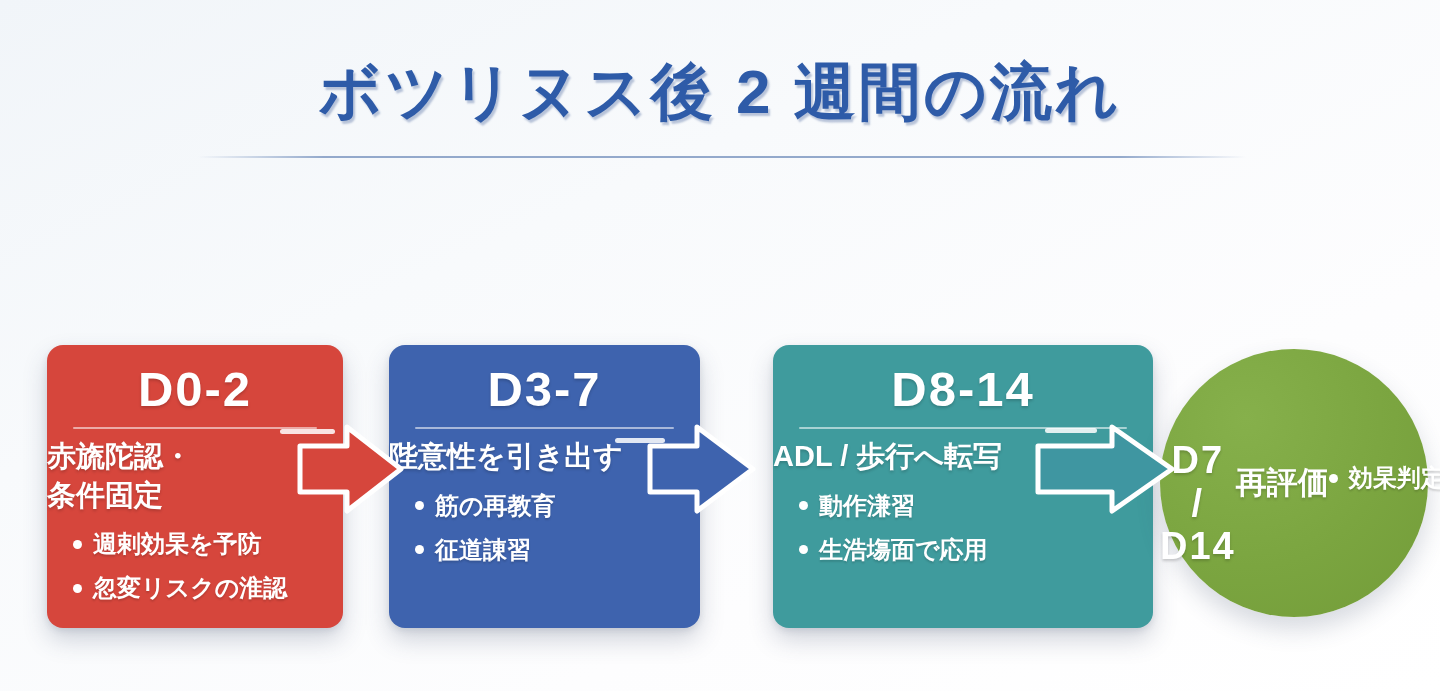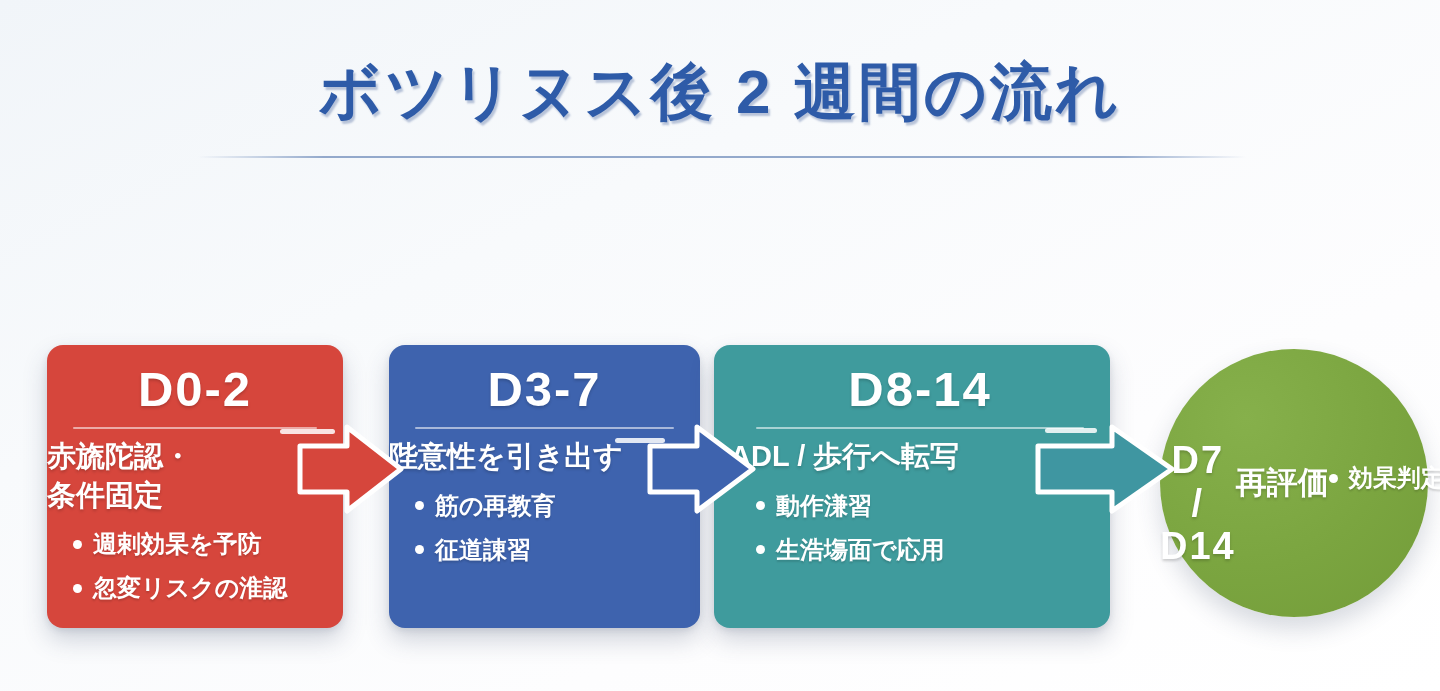--- a/index.html
+++ b/index.html
@@ -17,21 +17,21 @@
     position:absolute; top:156px; left:198px; width:1048px; height:2px;
     background:linear-gradient(90deg, rgba(140,165,200,0) 0%, rgba(130,155,195,0.85) 12%,
                rgba(130,155,195,0.85) 88%, rgba(140,165,200,0) 100%);
   }
   .box {
     position:absolute; top:345px; height:283px; border-radius:16px; color:#fff;
     box-shadow:0 12px 24px rgba(55,70,100,0.22), 0 3px 6px rgba(55,70,100,0.12);
   }
   .box-red  { left:47px;  width:296px; background:#d6463c; }
   .box-blue { left:389px; width:311px; background:#3e63ae; }
-  .box-teal { left:714px; width:380px; background:#3f9b9d;padding-left:16px; }
+  .box-teal { left:773px; width:380px; background:#3f9b9d; }
   .box-header {
     margin-top:16px; text-align:center;
     font-size:49px; font-weight:800; letter-spacing:2px;
     text-shadow:0 2px 3px rgba(0,0,0,0.18);
   }
   .divider { height:2px; margin:10px 26px 8px; background:rgba(255,255,255,0.55); border-radius:1px; }
   .subtitle {
     margin-top:6px; text-align:left; font-size:29px; font-weight:700; line-height:1.33;
     text-shadow:0 2px 3px rgba(0,0,0,0.18); white-space:nowrap;
   }

